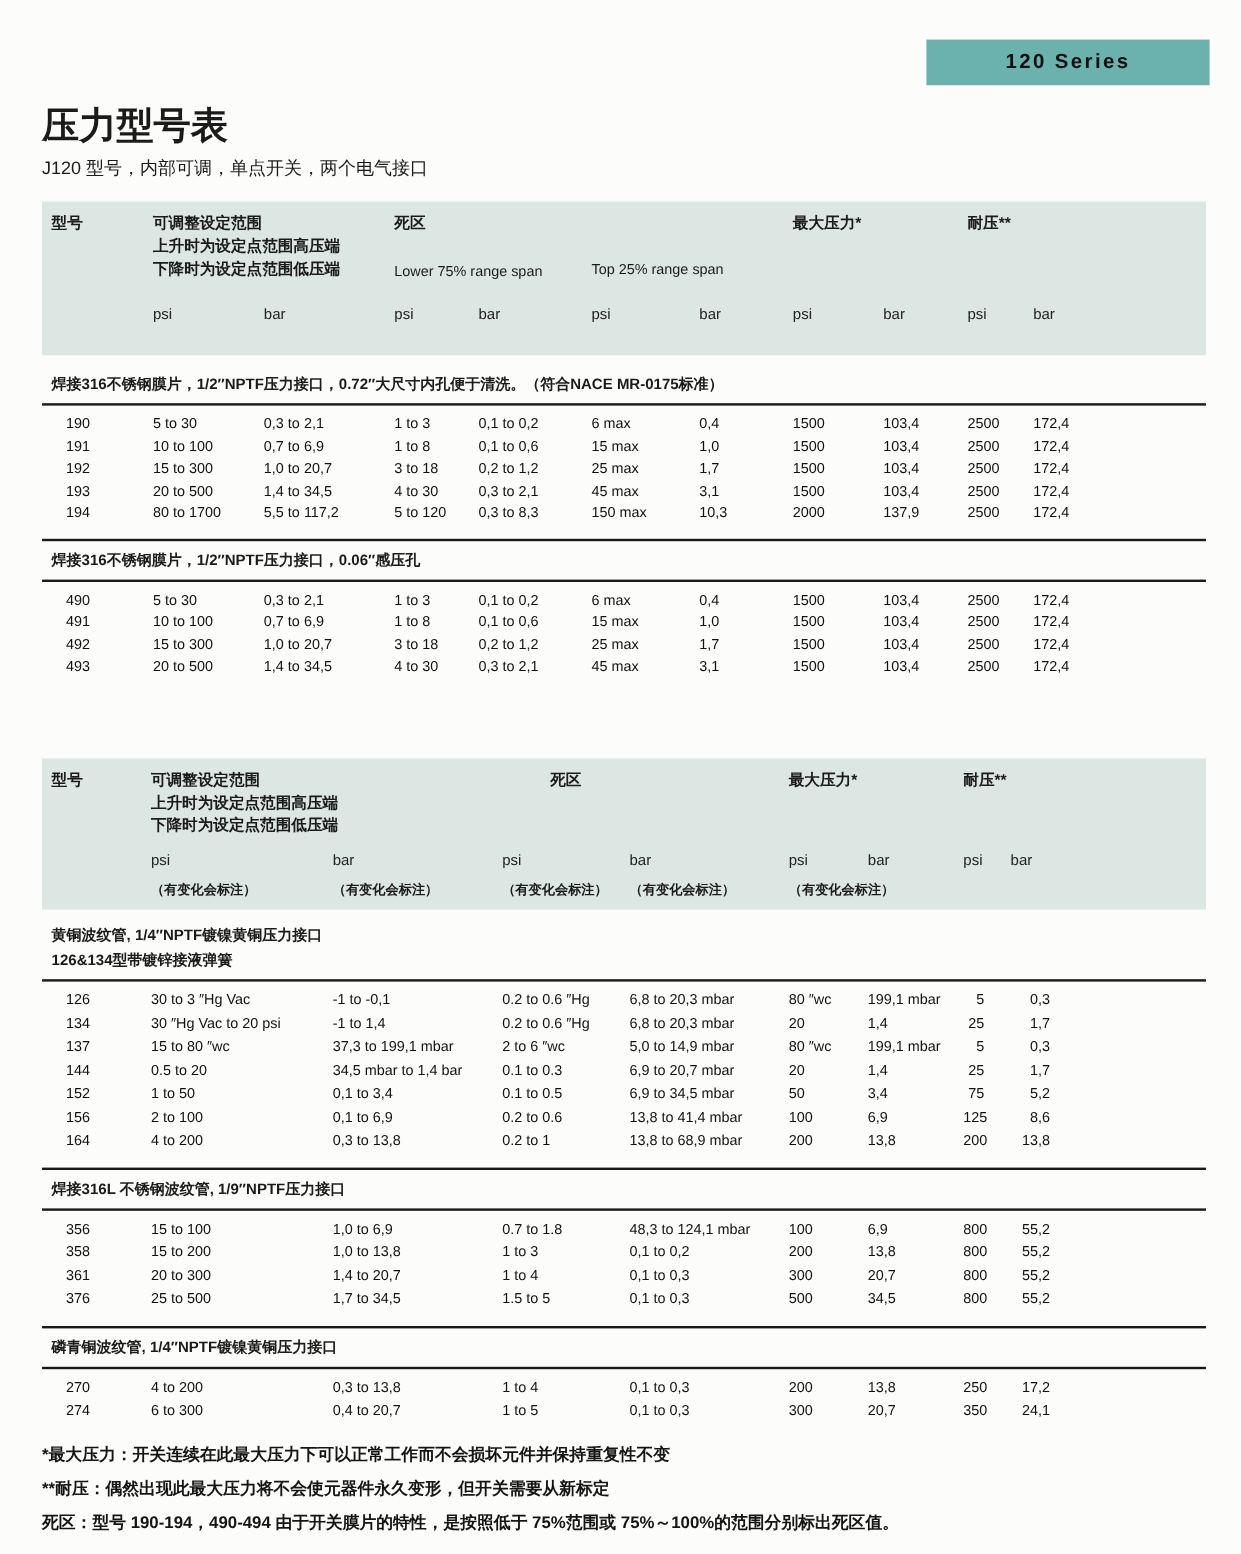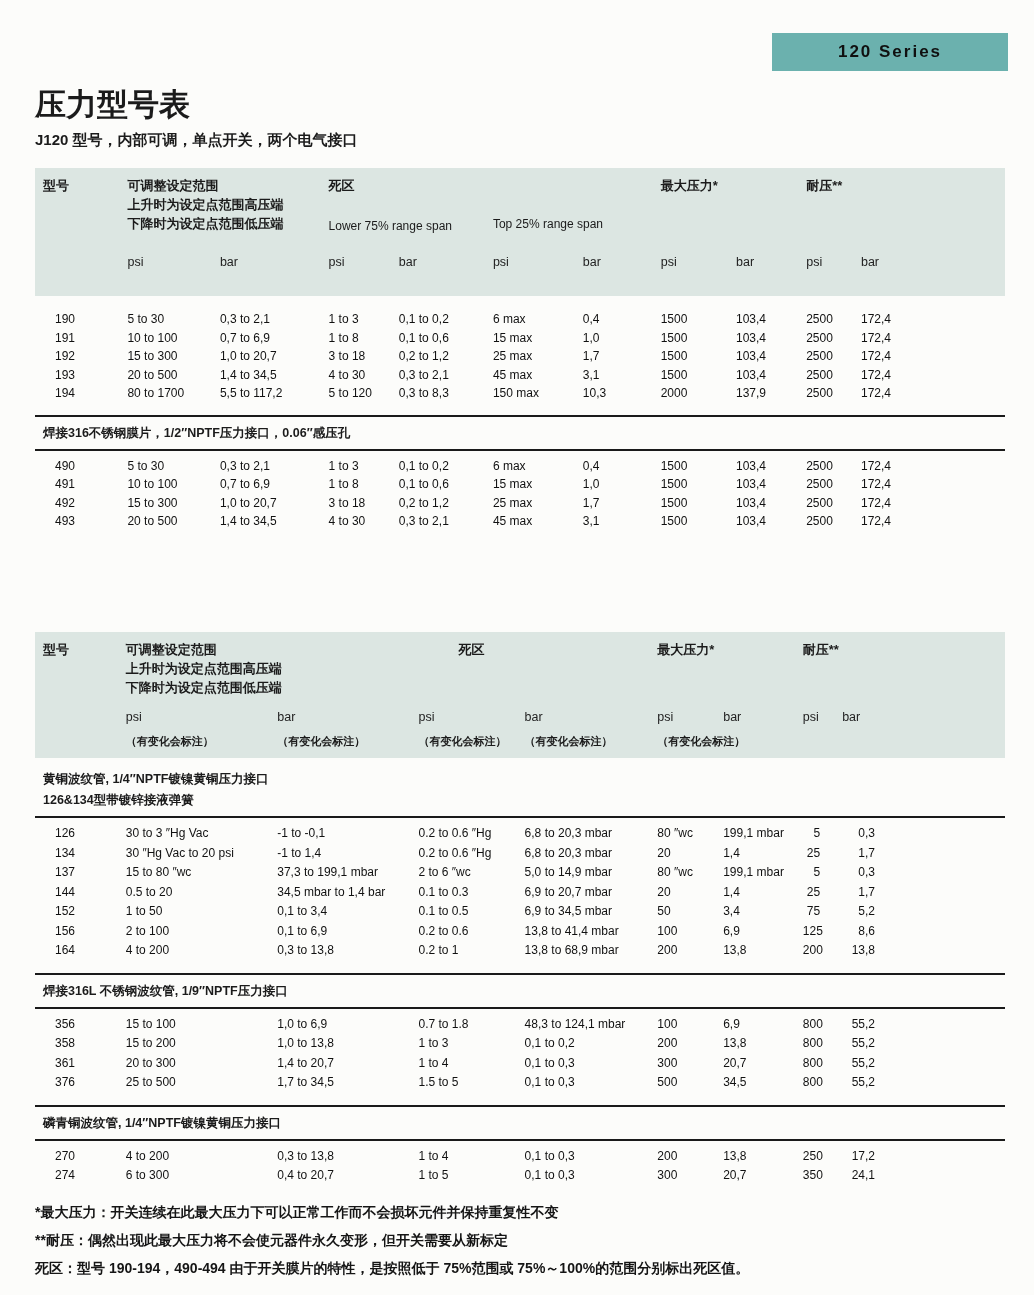--- a/index.html
+++ b/index.html
@@ -8,21 +8,21 @@
     background:#fcfcfa; color:#1b1b1b;
     font-family:"Liberation Sans","DejaVu Sans",sans-serif;
     overflow:hidden;
   }
   .banner {
     position:absolute; left:772px; top:33px; width:236px; height:38px;
     background:#6bb1ae; display:flex; align-items:center; justify-content:center;
     font-size:17px; font-weight:bold; letter-spacing:2px; color:#101010;
   }
   .page-title { position:absolute; left:35px; top:84px; font-size:31px; font-weight:bold; }
-  .subtitle   { position:absolute; left:35px; top:131px; font-size:15px; font-weight:bold;text-align:right; }
+  .subtitle   { position:absolute; left:35px; top:131px; font-size:15px; font-weight:normal;text-align:right; }
 
   .tblock { position:absolute; left:35px; width:970px; }
   #t1 { top:168px; }
   #t2 { top:632px; }
 
   table { border-collapse:collapse; table-layout:fixed; width:856px; }
   th, td { padding:0; margin:0; text-align:left; font-weight:normal;
            white-space:nowrap; vertical-align:top; }
 
   .band { background:#dce6e2; }
@@ -113,20 +113,21 @@
         <td>bar</td>
         <td>psi</td>
         <td>bar</td>
       </tr>
     </tbody>
       </table>
   </div>
   <div class="band-gap"></div>
 
   <div class="section">
+    <div class="section-title">焊接316不锈钢膜片，1/2″NPTF压力接口，0.72″大尺寸内孔便于清洗。（符合NACE MR-0175标准）</div>
     <table class="data-table">
       <colgroup>
         <col style="width:10.8%">
           <col style="width:10.8%">
           <col style="width:12.7%">
         <col style="width:8.2%">
           <col style="width:11.0%">
           <col style="width:10.5%">
         <col style="width:9.1%">
           <col style="width:8.8%">

